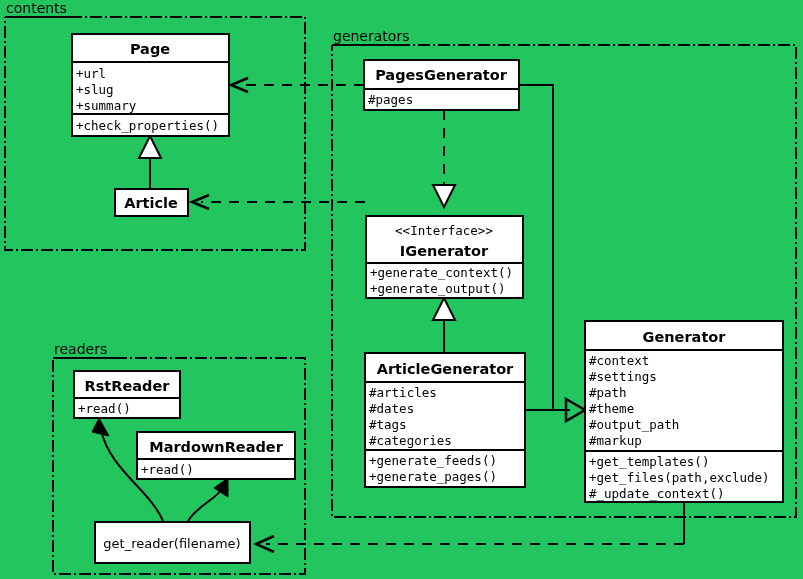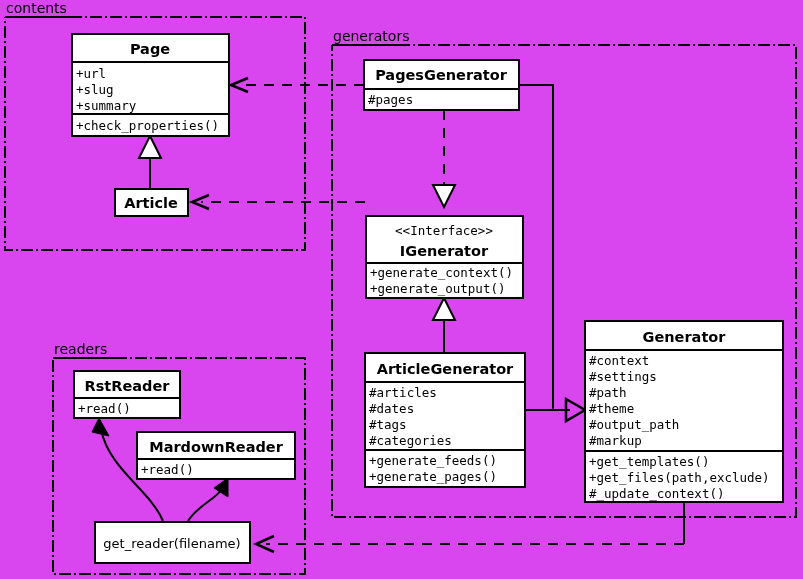--- a/index.html
+++ b/index.html
@@ -7,21 +7,21 @@
     padding: 0;
     background: #ffffff;
   }
   body {
     font-family: "DejaVu Sans", sans-serif;
   }
   #diagram-root {
     position: relative;
     width: 803px;
     height: 579px;
-    background: #d946ef;
+    background: #22c55e;
     overflow: hidden;
   }
   #uml-svg {
     position: absolute;
     top: 0;
     left: 0;
     width: 803px;
     height: 579px;
   }
   .pkg-label {

